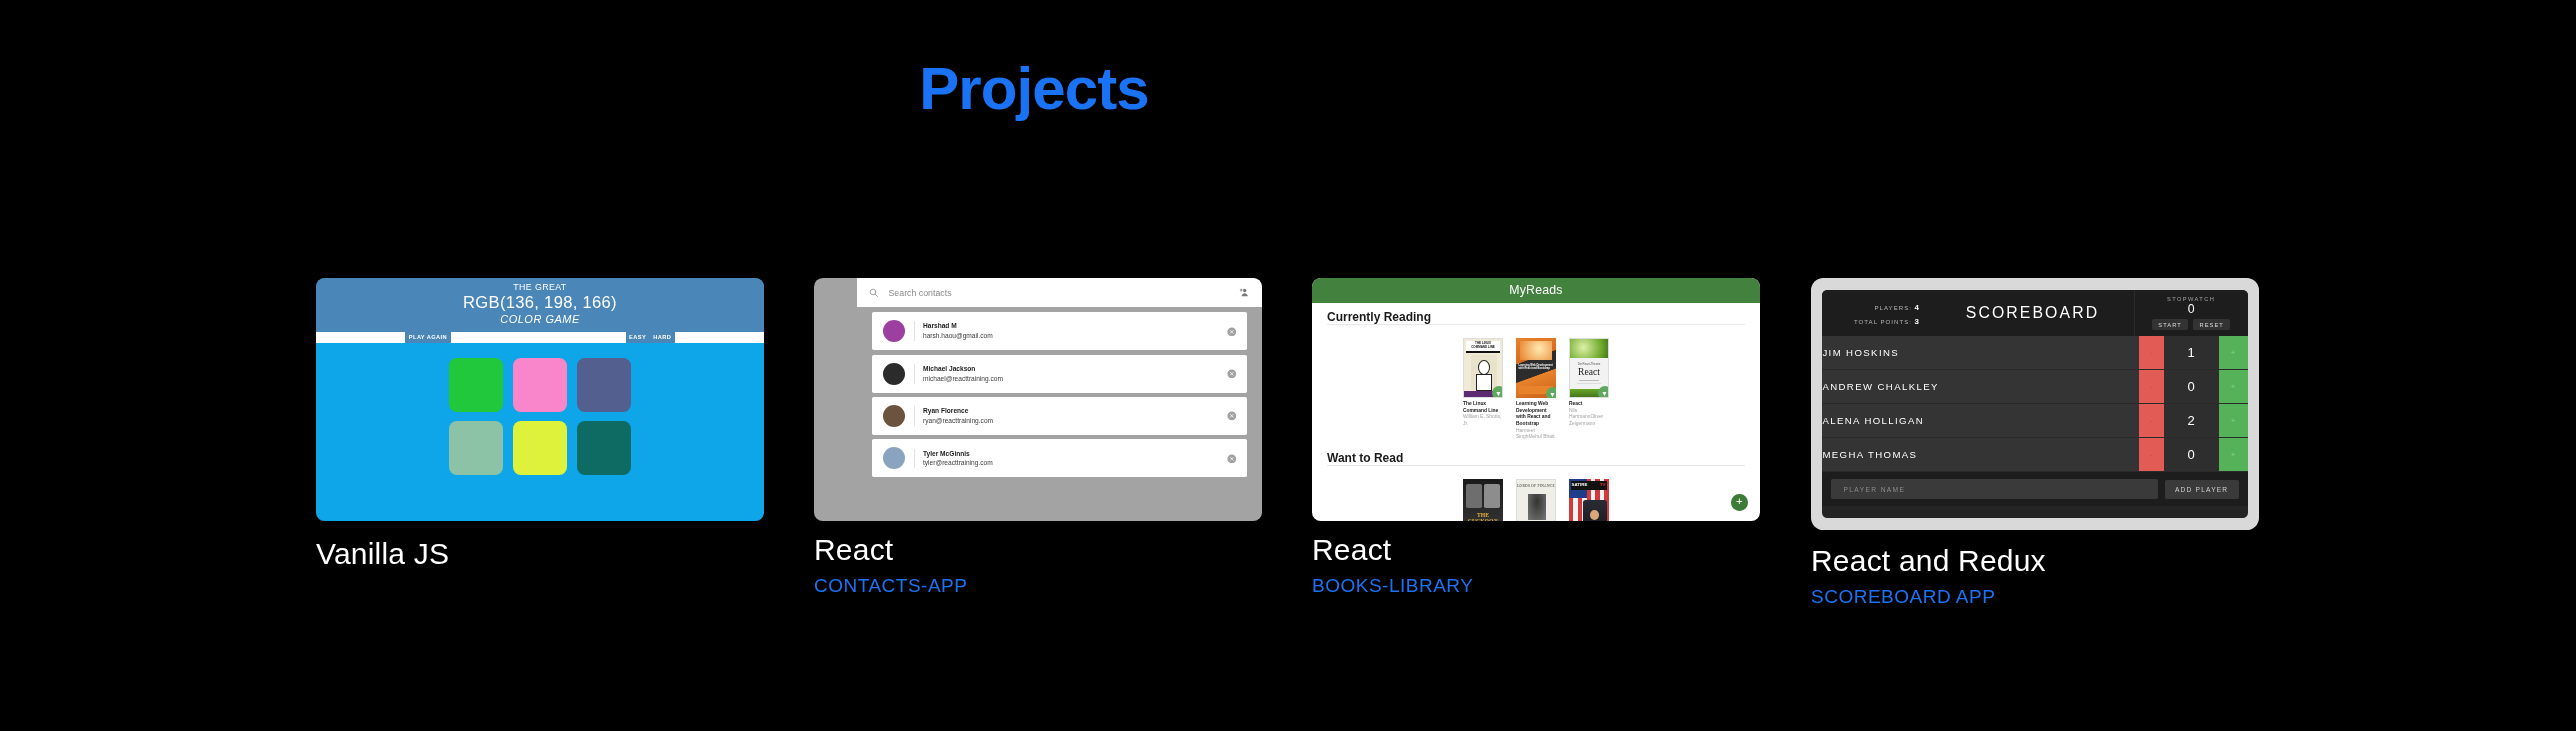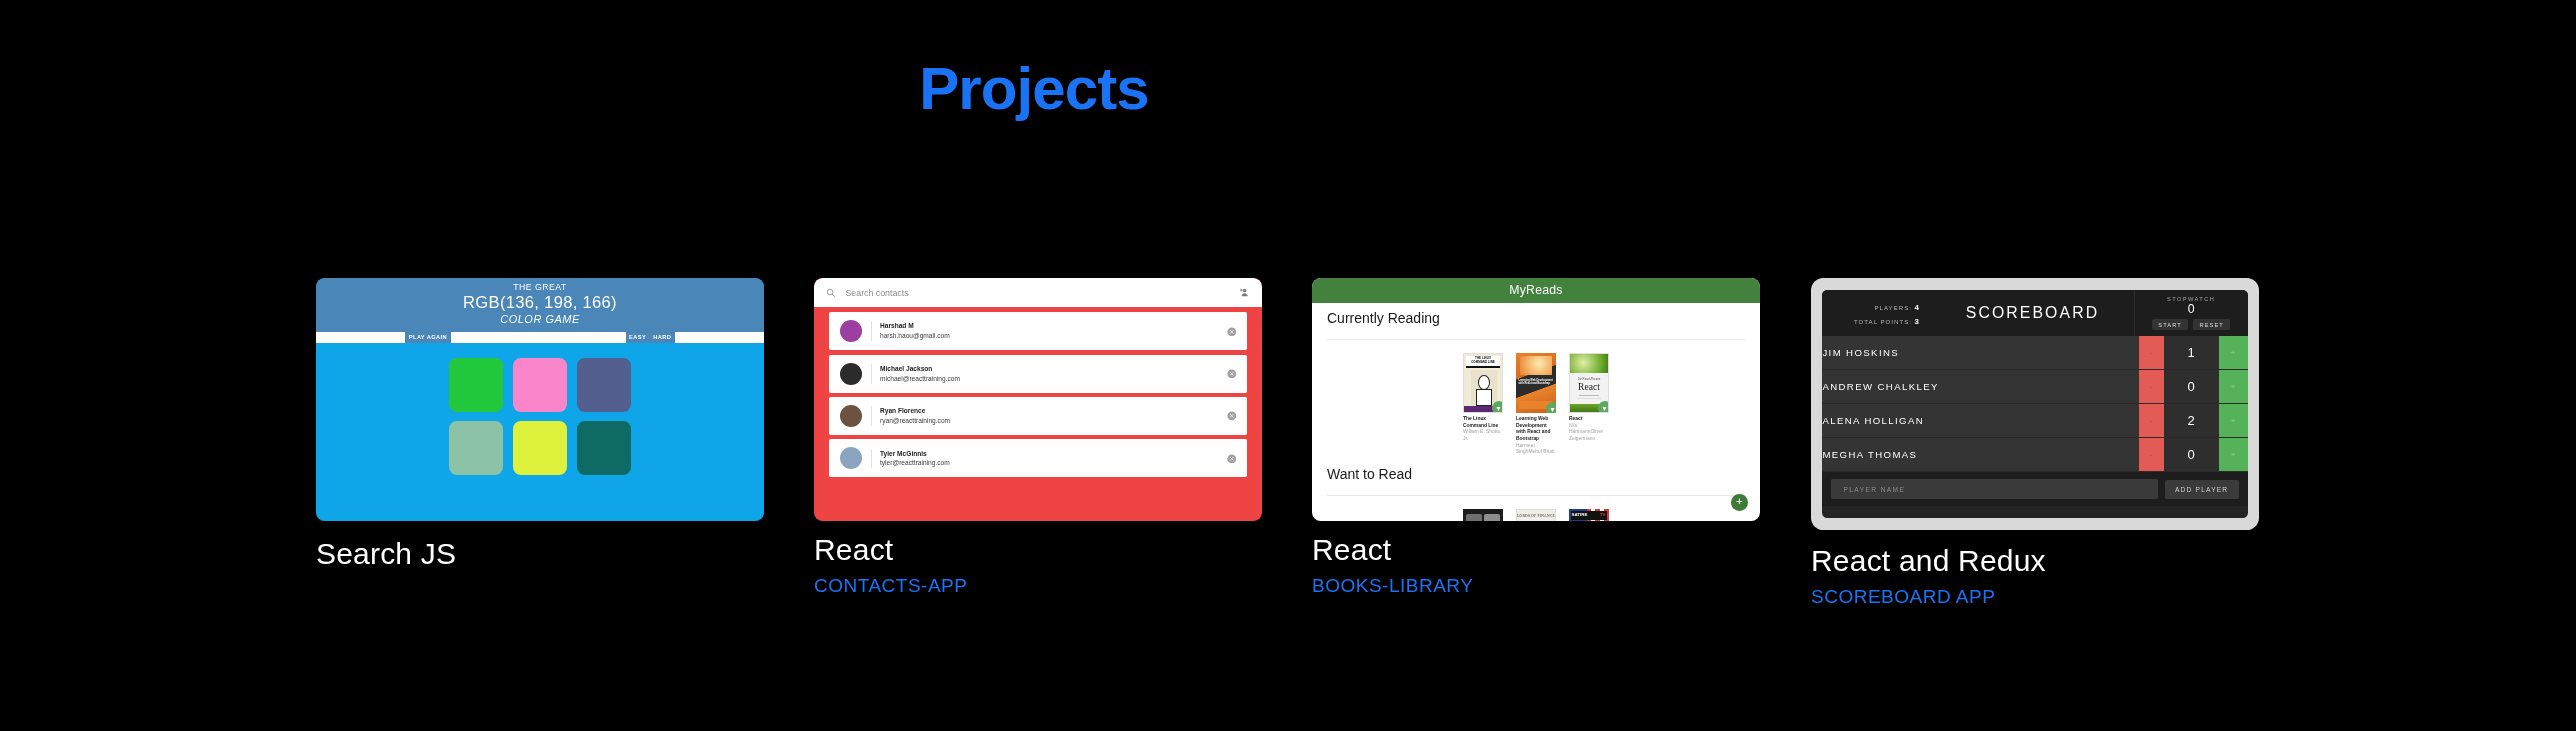--- a/index.html
+++ b/index.html
@@ -68,21 +68,21 @@
   }
   .cg-mid { flex: 0 0 175px; background: #ffffff; display: flex; justify-content: flex-end; }
   .cg-grid {
     display: grid; grid-template-columns: repeat(3, 54px);
     grid-auto-rows: 54px; gap: 9.6px;
     justify-content: center; margin-top: 15px;
   }
   .sq { border-radius: 7.9px; }
 
   
-  .ca { width: 100%; height: 100%; background: #ef4444; }
+  .ca { width: 100%; height: 100%; background: #a3a3a3; padding-left: 43px; }
   .ca-search {
     height: 29px; background: #ffffff; display: flex; align-items: center;
     padding: 0 12.3px; gap: 9.6px;
   }
   .ca-search-text { font-size: 8.8px; color: #8a8a8a; flex: 1; }
   .ca-list { padding: 5.3px 15px 0; display: flex; flex-direction: column; gap: 4.4px; }
   .ca-row {
     background: #ffffff; height: 38px; border-radius: 1.8px;
     display: flex; align-items: center; padding: 0 10.5px; gap: 9.6px;
   }
@@ -93,22 +93,22 @@
   .ca-x { width: 9.6px; height: 9.6px; flex: 0 0 9.6px; opacity: 0.55; }
 
   
   .mr { width: 100%; height: 100%; background: #ffffff; }
   .mr-header {
     background: #43813f; color: #ffffff; text-align: center;
     font-size: 12.3px; padding: 5.3px 0 6.1px; letter-spacing: 0.2px;
   }
   .mr-section { padding: 7px 15px 0; }
   .mr-sec-title {
-    font-size: 14px; font-weight: normal; color: #1a1a1a;
-    padding-bottom: 13px; border-bottom: 0.9px solid #e8e8e8;
+    font-size: 12px; font-weight: bold; color: #1a1a1a;
+    padding-bottom: 0; border-bottom: 0.9px solid #e8e8e8;
   }
   .mr-shelf { display: flex; justify-content: center; gap: 13px; padding-top: 12.3px; }
   .mr-book { width: 40px; }
   .mr-cover { width: 40px; height: 60px; position: relative; overflow: hidden; }
   .mr-fab {
     position: absolute; right: -3.5px; bottom: -3.5px;
     width: 14px; height: 14px; border-radius: 50%;
     background: #60a760; color: #fff; font-size: 7.9px;
     display: flex; align-items: center; justify-content: center;
   }
@@ -203,21 +203,21 @@
             <div class="sq" style="background:#22c83c"></div>
             <div class="sq" style="background:#f986ca"></div>
             <div class="sq" style="background:#525f8f"></div>
             <div class="sq" style="background:#8cc3a6"></div>
             <div class="sq" style="background:#dff23b"></div>
             <div class="sq" style="background:#0d6b63"></div>
           </div>
         </div>
       </div>
       <div class="caption">
-        <div class="cap-tech">Search JS</div>
+        <div class="cap-tech">Vanilla JS</div>
       </div>
     </div>
 
     <div class="project p2">
       <div class="thumb">
         <div class="ca">
           <div class="ca-search">
             <svg width="9.6" height="9.6" viewBox="0 0 24 24">
               <circle cx="10" cy="10" r="7" fill="none" stroke="#8a8a8a" stroke-width="2"></circle>
               <line x1="15" y1="15" x2="22" y2="22" stroke="#8a8a8a" stroke-width="2"></line>

